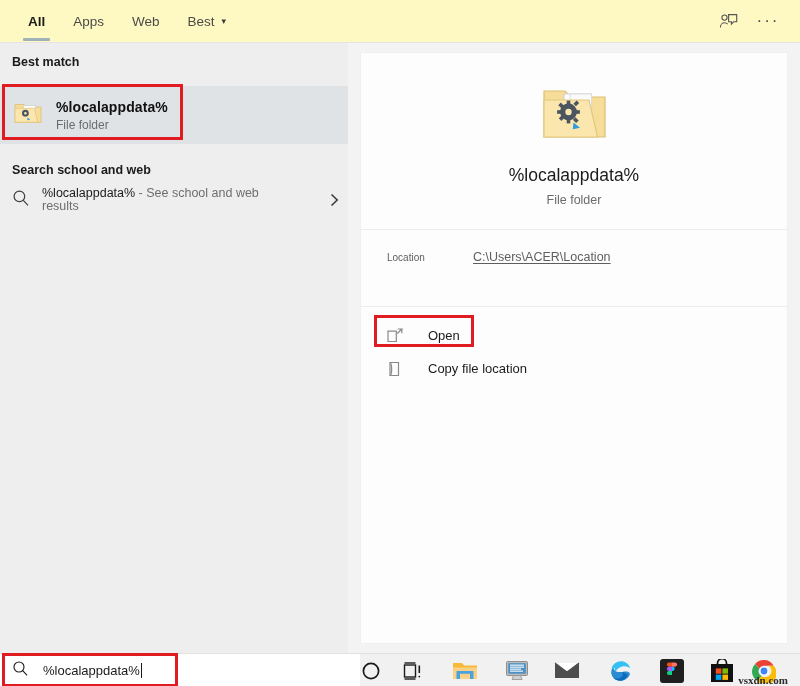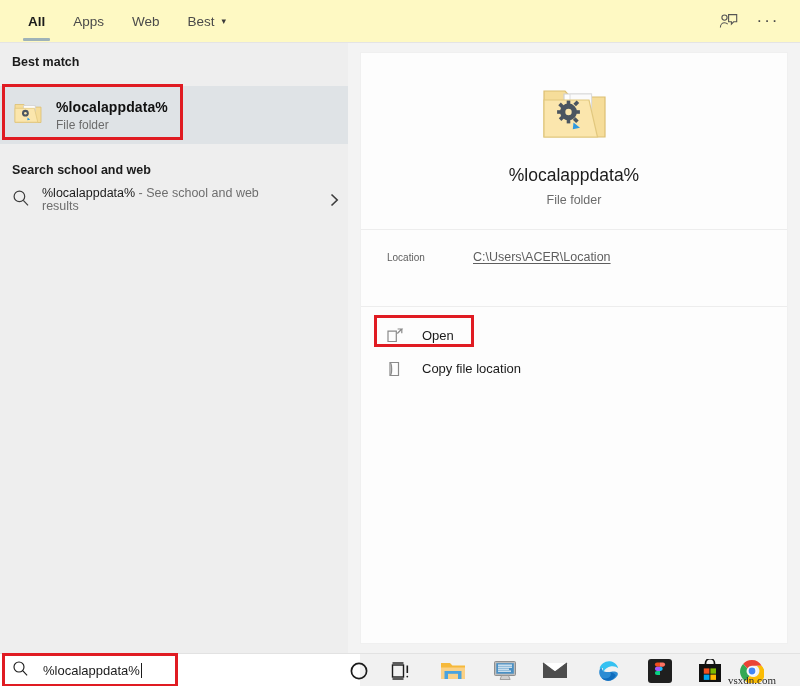--- a/index.html
+++ b/index.html
@@ -79,40 +79,40 @@
   .loc-row { display: flex; align-items: center; height: 54px; padding-left: 26px; }
   .loc-label { width: 86px; font-size: 10px; color: #5e5e5e; }
   .loc-link {
     font-size: 12.5px; color: #5e5e5e; text-decoration: underline;
     text-underline-offset: 2px; cursor: pointer;
   }
   .actions { padding-top: 12px; }
   .action {
     display: flex; align-items: center; height: 33px; padding-left: 26px; cursor: default;
   }
-  .action-label { margin-left: 18px; font-size: 13px; color: #1b1b1b; }
+  .action-label { margin-left: 24px; font-size: 13px; color: #1b1b1b; }
   .action-icon { width: 17px; height: 17px; display: flex; align-items: center; justify-content: center; }
 
   
   .bottombar {
     position: absolute; left: 0; top: 653px; width: 800px; height: 33px;
     background: #f1f1f1; border-top: 1px solid #e2e2e2;
   }
   .searchbox {
     position: absolute; left: 0; top: 0; width: 360px; height: 33px;
     background: #ffffff; display: flex; align-items: center; padding-left: 12px;
   }
   .search-text { margin-left: 14px; font-size: 13px; color: #1b1b1b; position: relative; }
   .caret-bar {
     display: inline-block; width: 1px; height: 15px; background: #1b1b1b;
     vertical-align: -3px; margin-left: 1px;
   }
   .taskbar {
-    position: absolute; left: 340px; top: 0; width: 440px; height: 33px;
-    display: flex; align-items: center;
+    position: absolute; left: 352px; top: 0; width: 440px; height: 33px;
+    display: flex; align-items: center; font-weight: bold;
   }
   .task-icon {
     position: absolute; top: 0; height: 33px; width: 34px;
     display: flex; align-items: center; justify-content: center; cursor: default;
   }
   .watermark {
     position: absolute; right: 4px; bottom: 1px; font-size: 11px; color: #2b2b2b;
     font-family: "Liberation Serif", serif;
   }
 </style>

